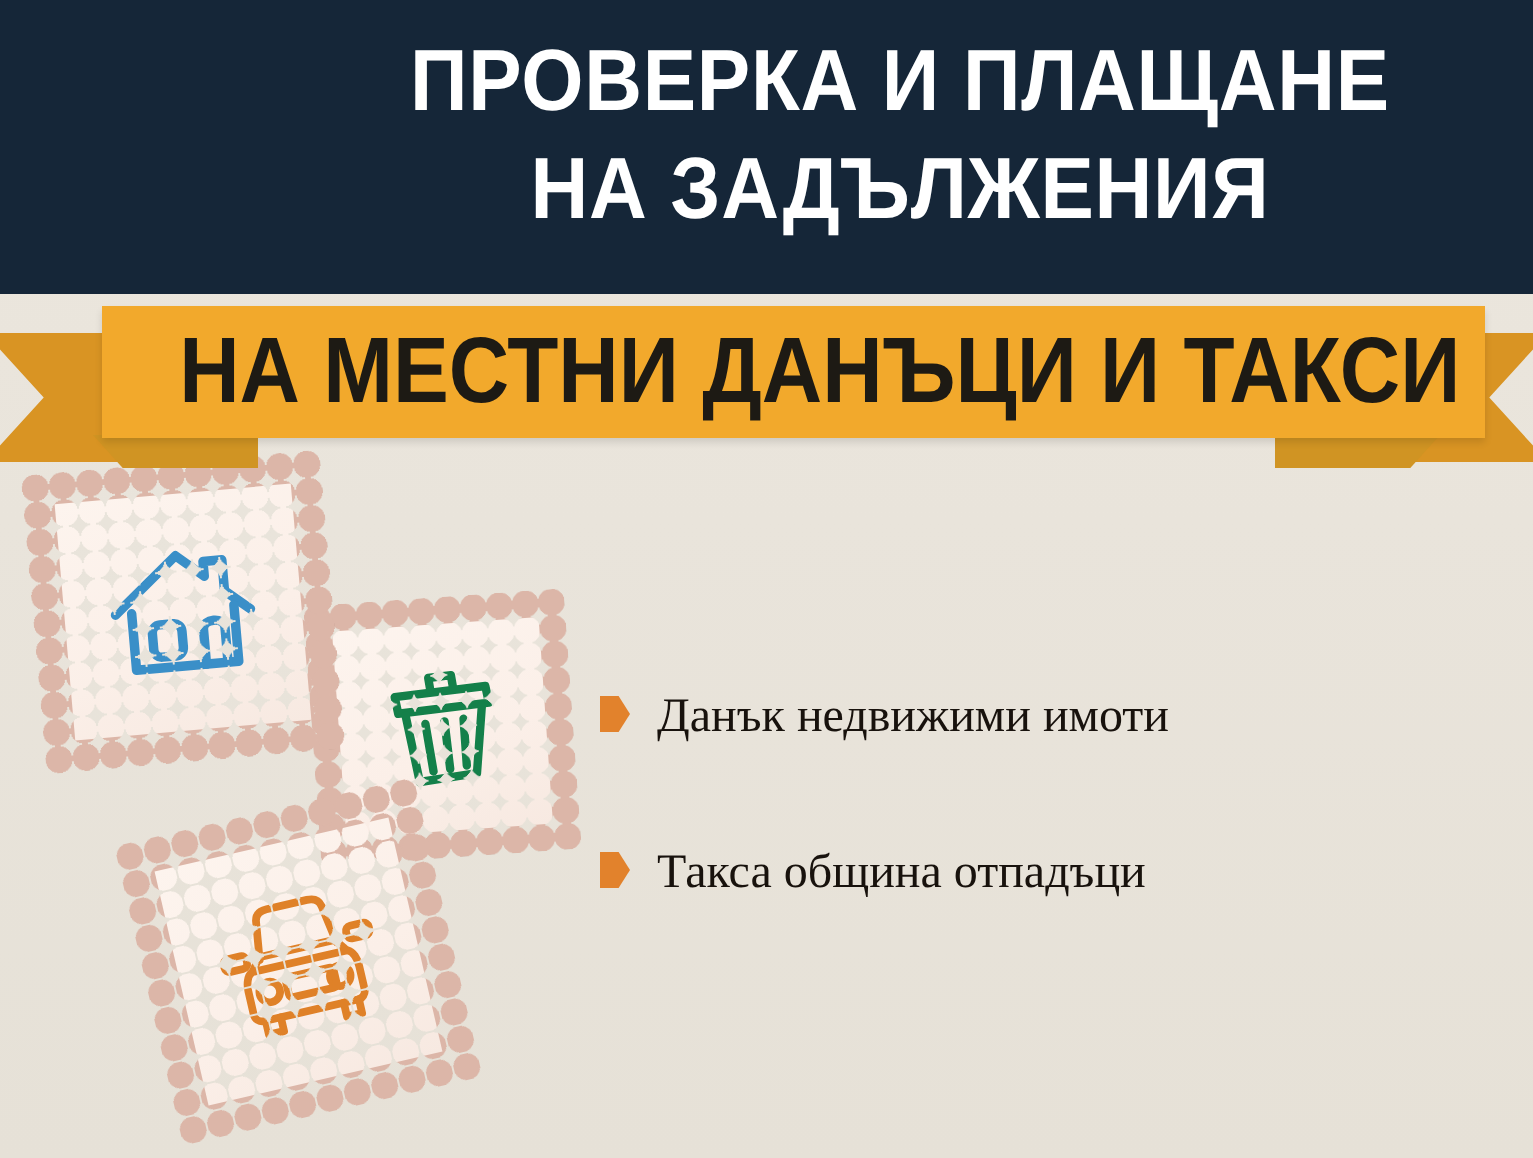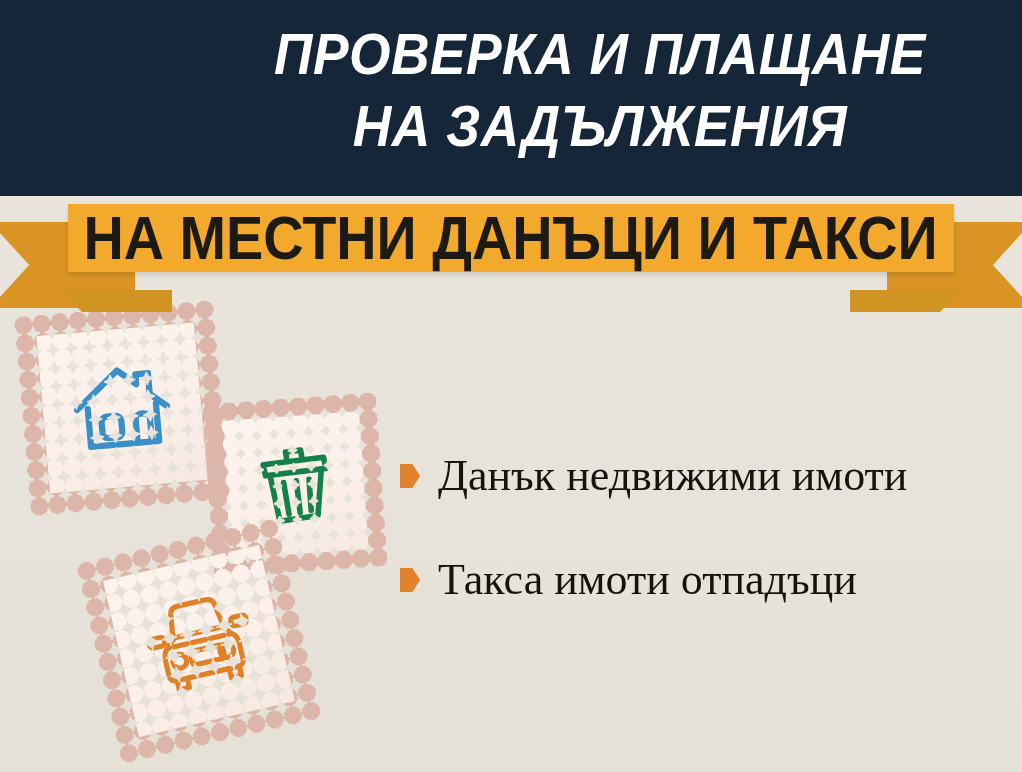--- a/index.html
+++ b/index.html
@@ -17,21 +17,20 @@
   }
 
   
   .header {
     position: absolute;
     left: 0; top: 0;
     width: 1022px;
     height: 196px;
     background: #152638;
     z-index: 5;
-    font-style: italic;
   }
   .header-title {
     position: absolute;
     left: 190px;
     top: 18px;
     width: 820px;
     text-align: center;
     color: #ffffff;
     font-family: "Liberation Sans Narrow", "Liberation Sans", sans-serif;
     font-weight: bold;
@@ -87,26 +86,27 @@
     height: 22px;
     background: #d09423;
   }
   .ribbon-fold.left { left: 62px; clip-path: polygon(0 0, 100% 0, 100% 100%, 18% 100%); }
   .ribbon-fold.right { right: 62px; clip-path: polygon(0 0, 100% 0, 82% 100%, 0 100%); }
   .ribbon-main {
     position: absolute;
     left: 68px;
     top: 8px;
     width: 886px;
-    height: 68px;
+    height: 88px;
     background: #f2a92c;
     display: flex;
     align-items: center;
     justify-content: center;
     box-shadow: 0 3px 5px rgba(0,0,0,0.12);
+    padding-left: 36px;
   }
   .ribbon-text {
     color: #1d1a14;
     font-family: "Liberation Sans Narrow", "Liberation Sans", sans-serif;
     font-weight: bold;
     font-size: 62px;
     line-height: 62px;
     letter-spacing: 0px;
     transform: scaleX(0.9);
     white-space: nowrap;
@@ -173,21 +173,21 @@
   .bullet {
     flex: 0 0 auto;
     width: 20px;
     height: 24px;
     margin-right: 18px;
     background: #e2822c;
     clip-path: polygon(0 0, 62% 0, 100% 50%, 62% 100%, 0 100%);
   }
   .list-label {
     font-family: "Liberation Serif", serif;
-    font-size: 44px;
+    font-size: 32px;
     line-height: 48px;
     color: #18120d;
     white-space: nowrap;
   }
 </style>
 </head>
 <body>
 
 <div class="poster">
 
@@ -254,17 +254,17 @@
     </div>
   </div>
 
   <div class="list">
     <div class="list-item">
       <span class="bullet"></span>
       <span class="list-label">Данък недвижими имоти</span>
     </div>
     <div class="list-item">
       <span class="bullet"></span>
-      <span class="list-label">Такса имоти отпадъци</span>
+      <span class="list-label">Такса община отпадъци</span>
     </div>
   </div>
 
 </div>
 
 </body></html>

